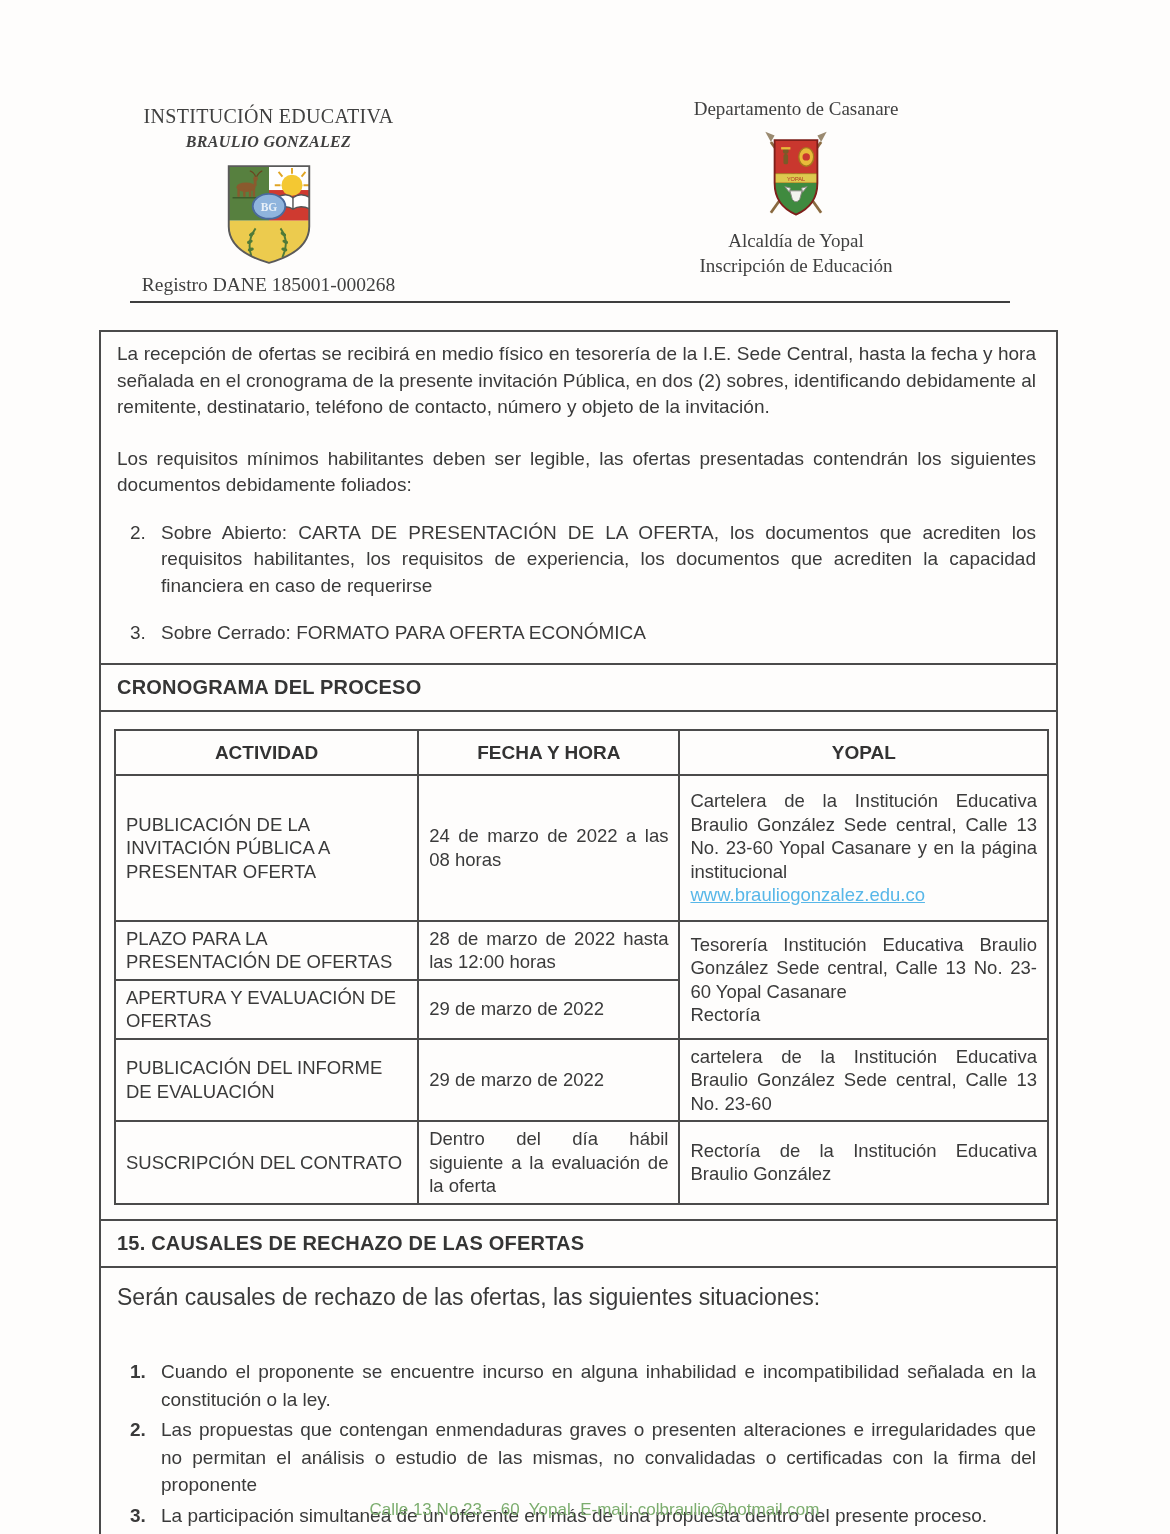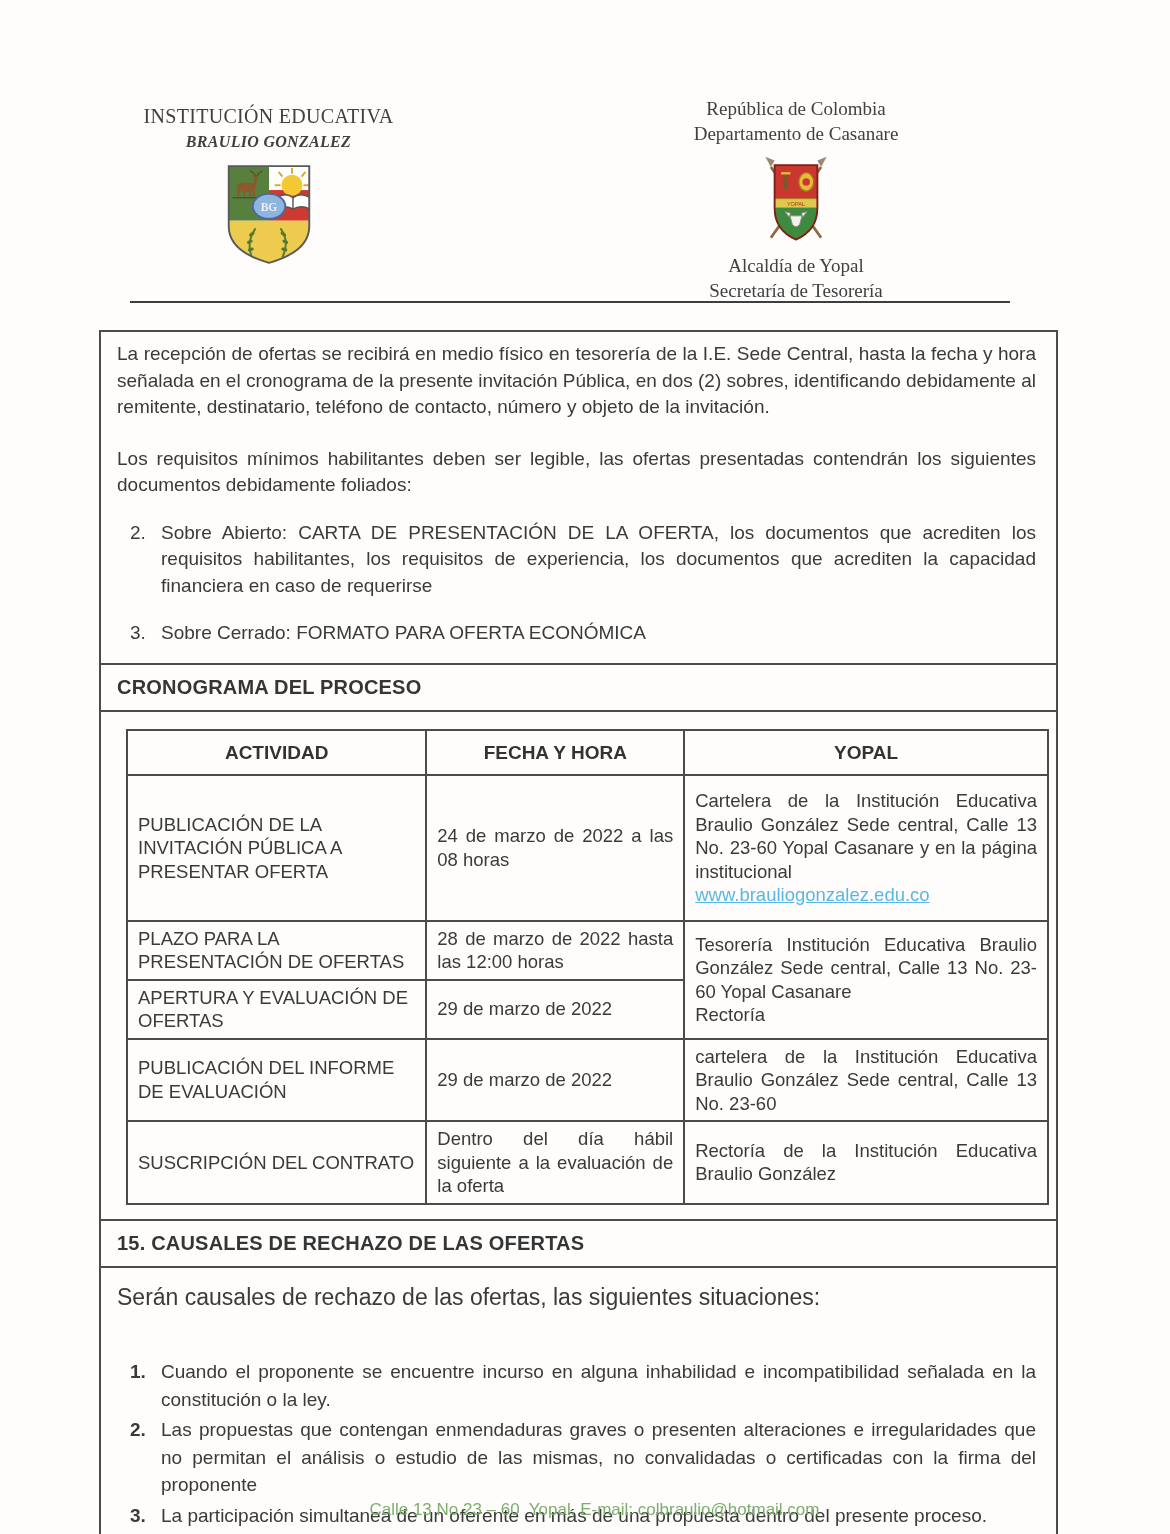--- a/index.html
+++ b/index.html
@@ -37,21 +37,21 @@
   .olist-item .num { flex: 0 0 44px; padding-left: 13px; }
   .olist-item .txt { flex: 1; text-align: justify; }
   .causal .num { font-weight: bold; }
 
   .heading-row {
     border-top: 2px solid #4b4b4b; border-bottom: 2px solid #4b4b4b;
     padding: 11px 16px; font-weight: bold; font-size: 20px; color: #353535; letter-spacing: .2px;
   }
 
   
-  .table-wrap { padding: 17px 7px 14px 13px; margin-left: 12px; }
+  .table-wrap { padding: 17px 7px 14px 13px; }
   table.cron { width: 100%; border-collapse: collapse; font-size: 18.5px; line-height: 23.5px; color: #3a3a3a; }
   table.cron th, table.cron td { border: 2px solid #4b4b4b; padding: 5px 10px; vertical-align: middle; }
   table.cron th { text-align: center; font-size: 19px; padding: 10px 6px; color: #333; }
   td.cell-act   { text-align: left; padding-left: 13px; }
   td.cell-fecha { text-align: justify; }
   td.cell-lugar { text-align: justify; }
   tr.row-pub td { padding-top: 13px; padding-bottom: 13px; }
   .cell-shared  { white-space: pre-line; }
   .table-link { color: #58b7e8; text-decoration: underline; cursor: pointer; display: inline-block; }
 
@@ -124,24 +124,24 @@
             <ellipse cx="63" cy="76" rx="3.2" ry="1.8" transform="rotate(30 63 76)"></ellipse>
             <ellipse cx="65" cy="84" rx="3.2" ry="1.8" transform="rotate(25 65 84)"></ellipse>
             <ellipse cx="64" cy="92" rx="3.2" ry="1.8" transform="rotate(20 64 92)"></ellipse>
           </g>
           <ellipse cx="48" cy="47" rx="17" ry="13" fill="#8fb4dd" stroke="#4a6a9c" stroke-width="2"></ellipse>
           <text x="48" y="52" font-size="12" font-weight="bold" fill="#e8f0f8" text-anchor="middle" font-family="serif">BG</text>
         </g>
         <path d="M6,5 H90 V68 Q90,94 48,106 Q6,94 6,68 Z" fill="none" stroke="#5a5a5a" stroke-width="2"></path>
       </svg>
 
+      <div class="lh-sub">Registro DANE 185001-000268</div>
     </div>
 
     <div class="lh-right">
-      <div class="lh-line">República de Colombia</div>
       <div class="lh-line">Departamento de Casanare</div>
 
       <svg class="coat-svg" viewBox="0 0 86 104" width="80" height="97" aria-hidden="true">
         <g stroke="#8a6a40" stroke-width="3">
           <line x1="16" y1="16" x2="70" y2="92"></line>
           <line x1="70" y1="16" x2="16" y2="92"></line>
         </g>
         <path d="M16,16 l-6,-11 l10,4 z" fill="#9a8a70"></path>
         <path d="M70,16 l6,-11 l-10,4 z" fill="#9a8a70"></path>
         <path d="M20,14 H66 V50 H20 Z" fill="#c9372e"></path>
@@ -157,21 +157,21 @@
         <path d="M20,60 H66 Q66,84 43,94 Q20,84 20,60 Z" fill="#3f8a3f"></path>
         <g fill="#f3f3ee" stroke="#8a8a84" stroke-width="1">
           <path d="M36,70 l-5,-6 l6,1.5 z"></path>
           <path d="M50,70 l5,-6 l-6,1.5 z"></path>
           <path d="M36.5,68.5 h13 l-2.5,9 q-4,5.5 -8,0 z"></path>
         </g>
         <path d="M20,14 H66 V60 Q66,84 43,94 Q20,84 20,60 Z" fill="none" stroke="#7e1f1a" stroke-width="2"></path>
       </svg>
 
       <div class="lh-line">Alcaldía de Yopal</div>
-      <div class="lh-line">Secretaría de Tesorería</div>
+      <div class="lh-line">Inscripción de Educación</div>
     </div>
   </header>
 
   <div class="header-rule"></div>
 
   <div class="outer-box">
 
     <div class="sec-top">
       <p class="para">La recepción de ofertas se recibirá en medio físico en tesorería de la I.E. Sede Central, hasta la fecha y hora señalada en el cronograma de la presente invitación Pública, en dos (2) sobres, identificando debidamente al remitente, destinatario, teléfono de contacto, número y objeto de la invitación.</p>
       <p class="para">Los requisitos mínimos habilitantes deben ser legible, las ofertas presentadas contendrán los siguientes documentos debidamente foliados:</p>

